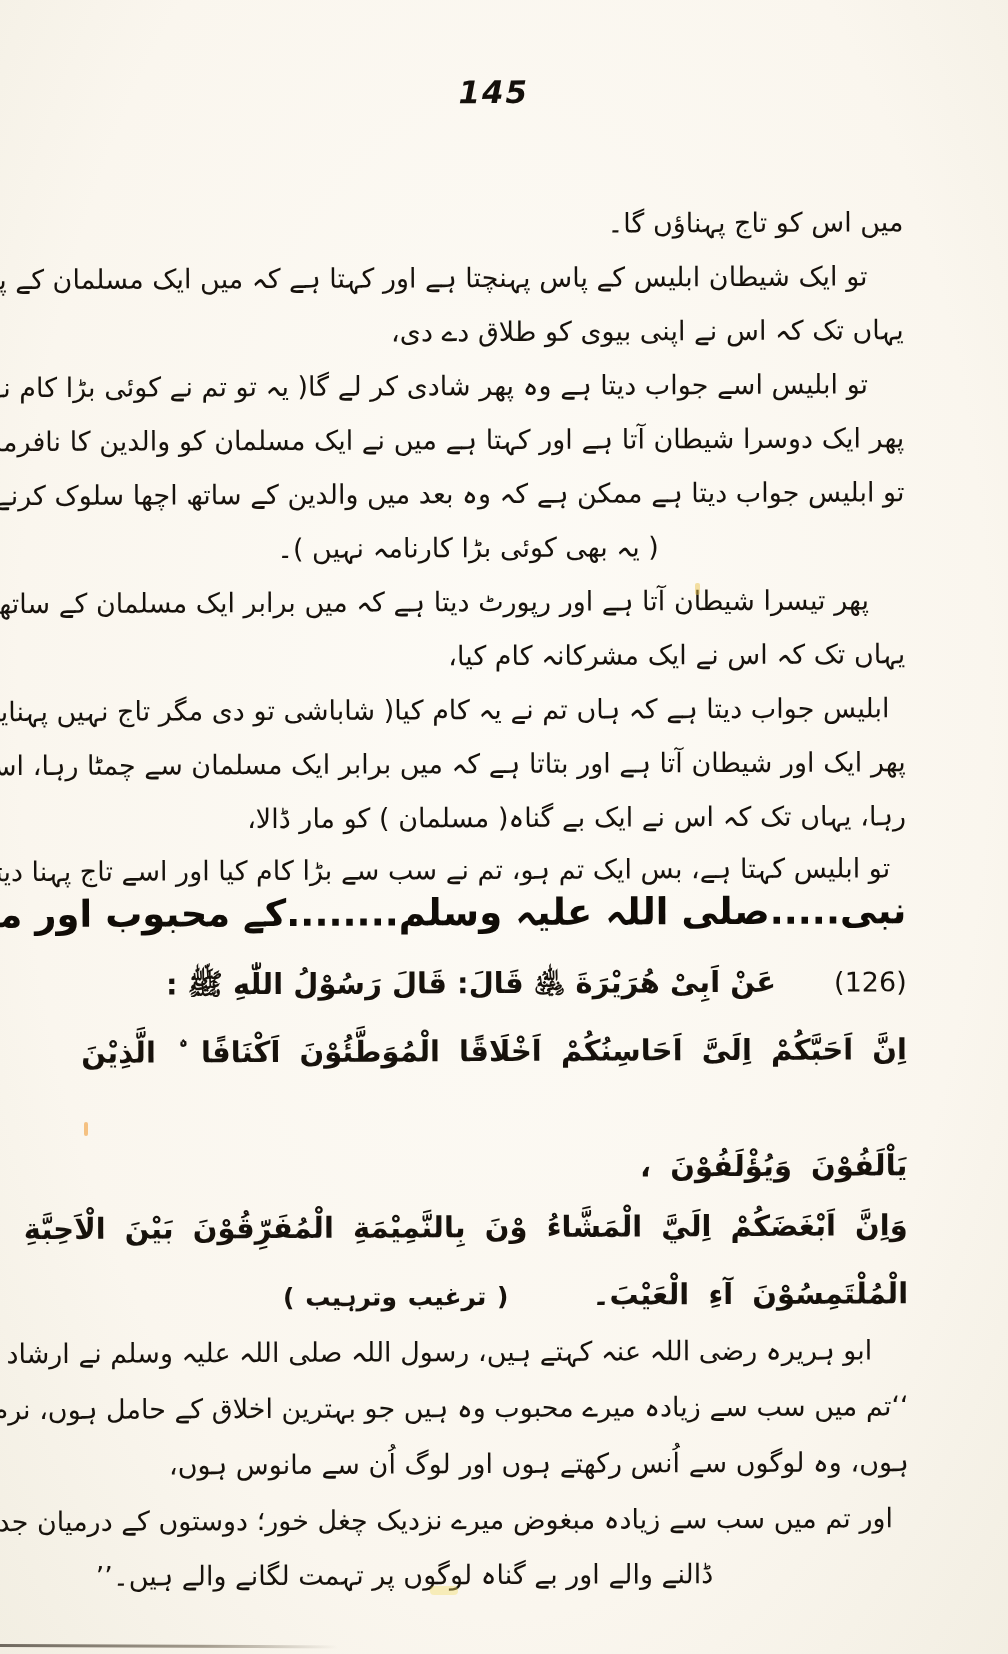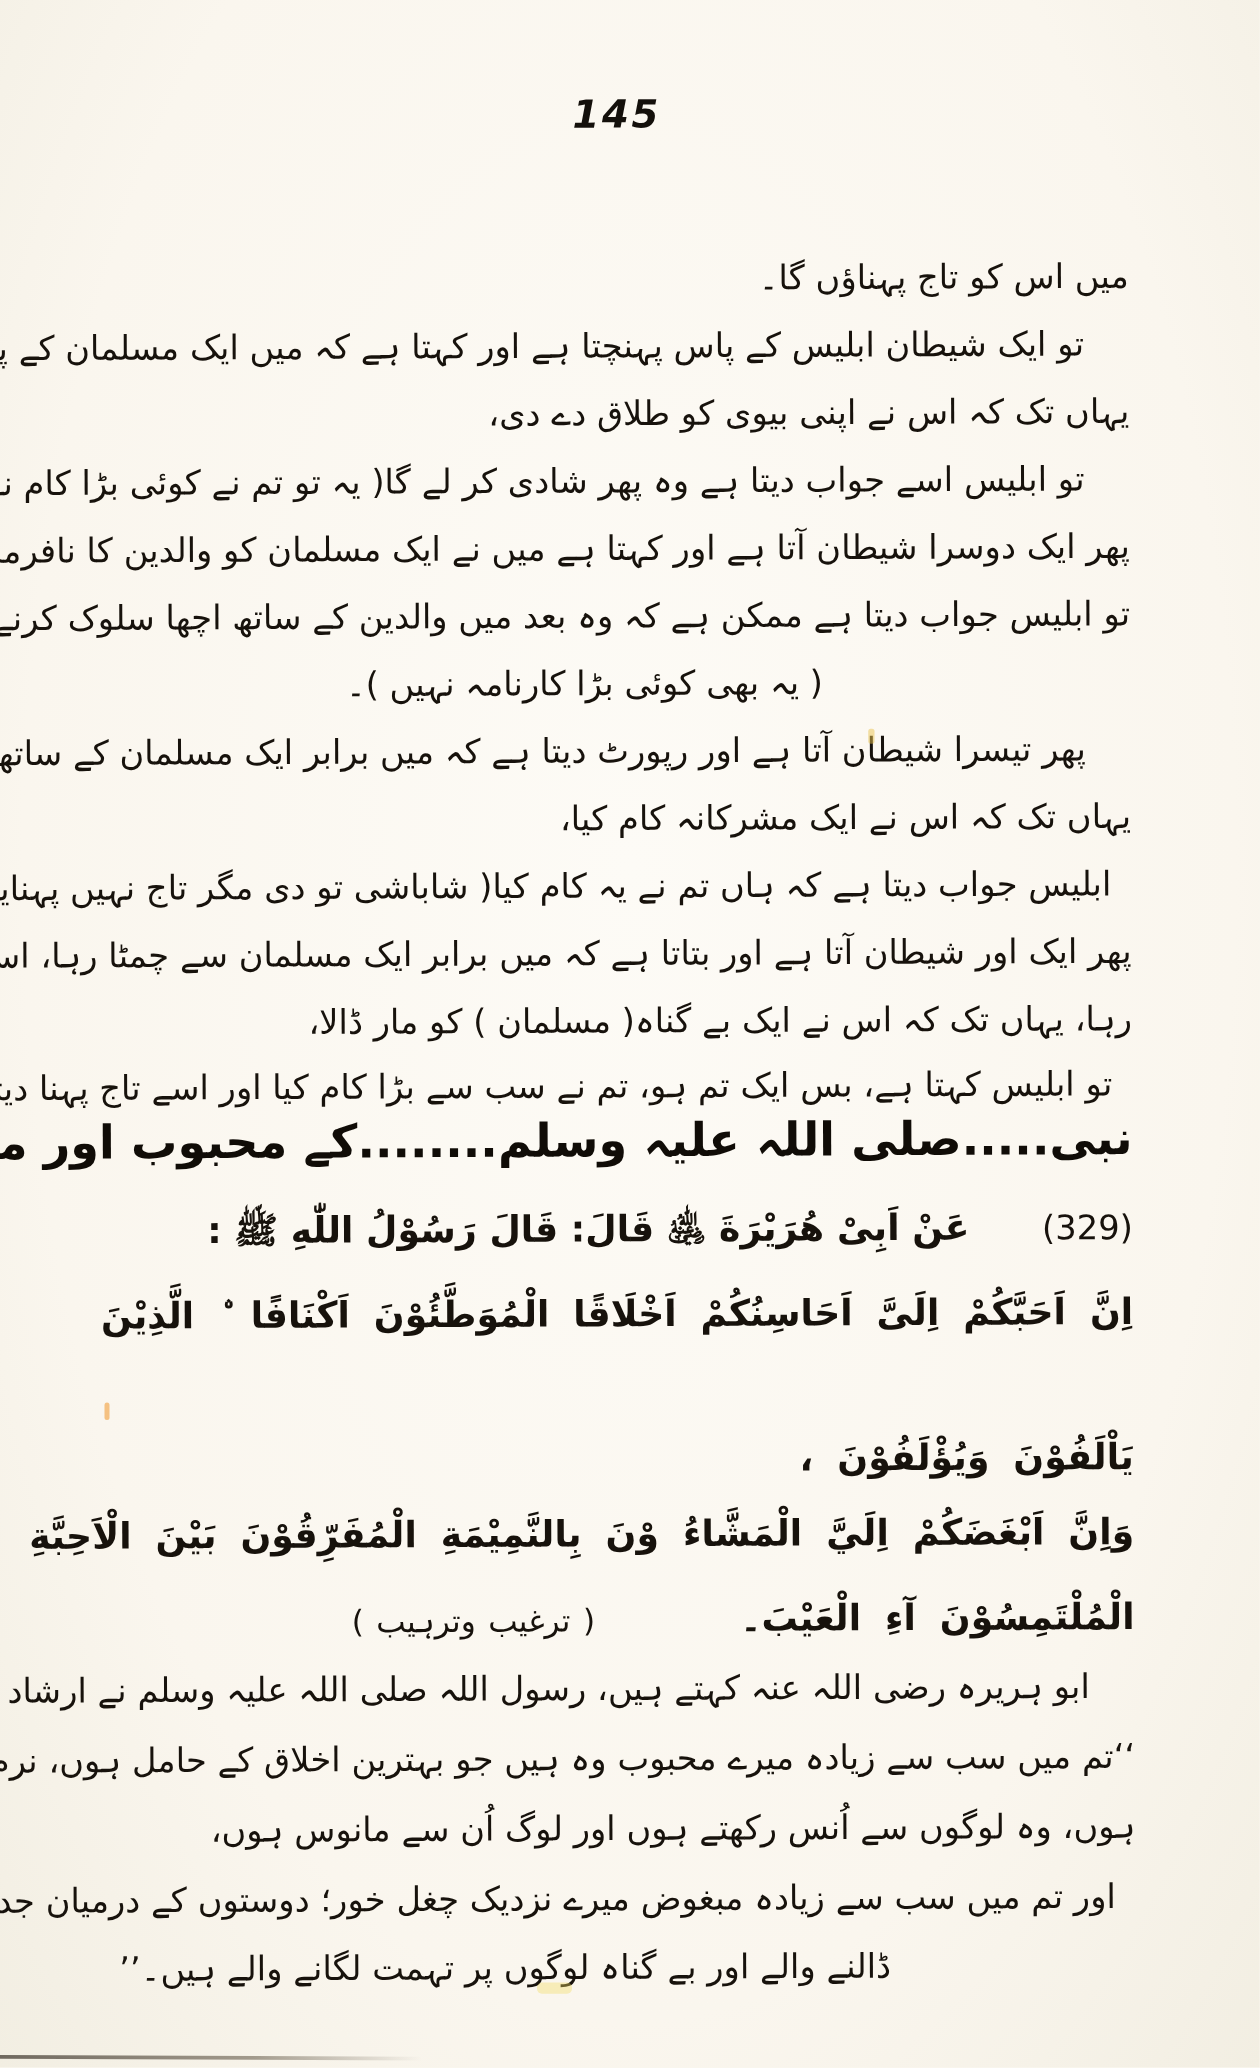--- a/index.html
+++ b/index.html
@@ -48,21 +48,21 @@
     position:absolute;left:0;right:0;direction:rtl;
     white-space:nowrap;text-align:right;height:54px;line-height:54px;
   }
   .hnum{ font-size:27px; letter-spacing:1px; }
   .isnad{ font-size:29px;font-weight:bold;margin-right:58px; }
   .ref-row{
     position:absolute;left:0;right:0;direction:rtl;
     white-space:nowrap;text-align:right;height:54px;line-height:54px;
   }
   .ref{
-    font-size:25px;font-weight:normal;word-spacing:2px;margin-right:116px;
+    font-size:25px;font-weight:bold;word-spacing:2px;margin-right:84px;
   }
   .scanline{
     position:absolute;left:0;top:1644px;width:338px;height:3px;
     background:linear-gradient(to right,#6f685e 0%,#a29a8c 60%,rgba(162,154,140,0) 100%);
     transform:rotate(0.25deg);transform-origin:left center;
   }
   .smudge-a{
     position:absolute;left:695px;top:583px;width:5px;height:12px;
     background:rgba(233,196,80,.5);border-radius:2px;
   }
@@ -94,21 +94,21 @@
     <div class="ln u ind" style="top:578px">پھر تیسرا شیطان آتا ہے اور رپورٹ دیتا ہے کہ میں برابر ایک مسلمان کے ساتھ لگا رہا</div>
     <div class="ln u" style="top:632px">یہاں تک کہ اس نے ایک مشرکانہ کام کیا،</div>
     <div class="ln u ind-xs" style="top:686px">ابلیس جواب دیتا ہے کہ ہاں تم نے یہ کام کیا( شاباشی تو دی مگر تاج نہیں پہنایا )۔</div>
     <div class="ln u" style="top:740px">پھر ایک اور شیطان آتا ہے اور بتاتا ہے کہ میں برابر ایک مسلمان سے چمٹا رہا، اسے ابھارتا</div>
     <div class="ln u" style="top:794px">رہا، یہاں تک کہ اس نے ایک بے گناہ( مسلمان ) کو مار ڈالا،</div>
     <div class="ln u ind-xs" style="top:846px">تو ابلیس کہتا ہے، بس ایک تم ہو، تم نے سب سے بڑا کام کیا اور اسے تاج پہنا دیتا ہے۔’’</div>
 
     <div class="head" style="top:882px">نبی.....صلی اللہ علیہ وسلم........کے محبوب اور مبغوض امتی</div>
 
     <div class="intro-row" style="top:956px">
-      <span class="hnum">(329)</span><span class="isnad">عَنْ اَبِیْ هُرَیْرَةَ ﵁ قَالَ: قَالَ رَسُوْلُ اللّٰهِ ﷺ :</span>
+      <span class="hnum">(126)</span><span class="isnad">عَنْ اَبِیْ هُرَیْرَةَ ﵁ قَالَ: قَالَ رَسُوْلُ اللّٰهِ ﷺ :</span>
     </div>
 
     <div class="ln ar" style="top:1024px">اِنَّ اَحَبَّكُمْ اِلَىَّ اَحَاسِنُكُمْ اَخْلَاقًا الْمُوَطَّئُوْنَ اَكْنَافًا ۨ الَّذِيْنَ</div>
     <div class="ln ar" style="top:1140px">يَاْلَفُوْنَ وَيُؤْلَفُوْنَ ،</div>
     <div class="ln ar" style="top:1200px">وَاِنَّ اَبْغَضَكُمْ اِلَيَّ الْمَشَّاءُ وْنَ بِالنَّمِيْمَةِ الْمُفَرِّقُوْنَ بَيْنَ الْاَحِبَّةِ</div>
 
     <div class="ref-row" style="top:1268px">
       <span class="ar">الْمُلْتَمِسُوْنَ آءِ الْعَيْبَ۔</span><span class="ref">( ترغیب وترہیب )</span>
     </div>
 

